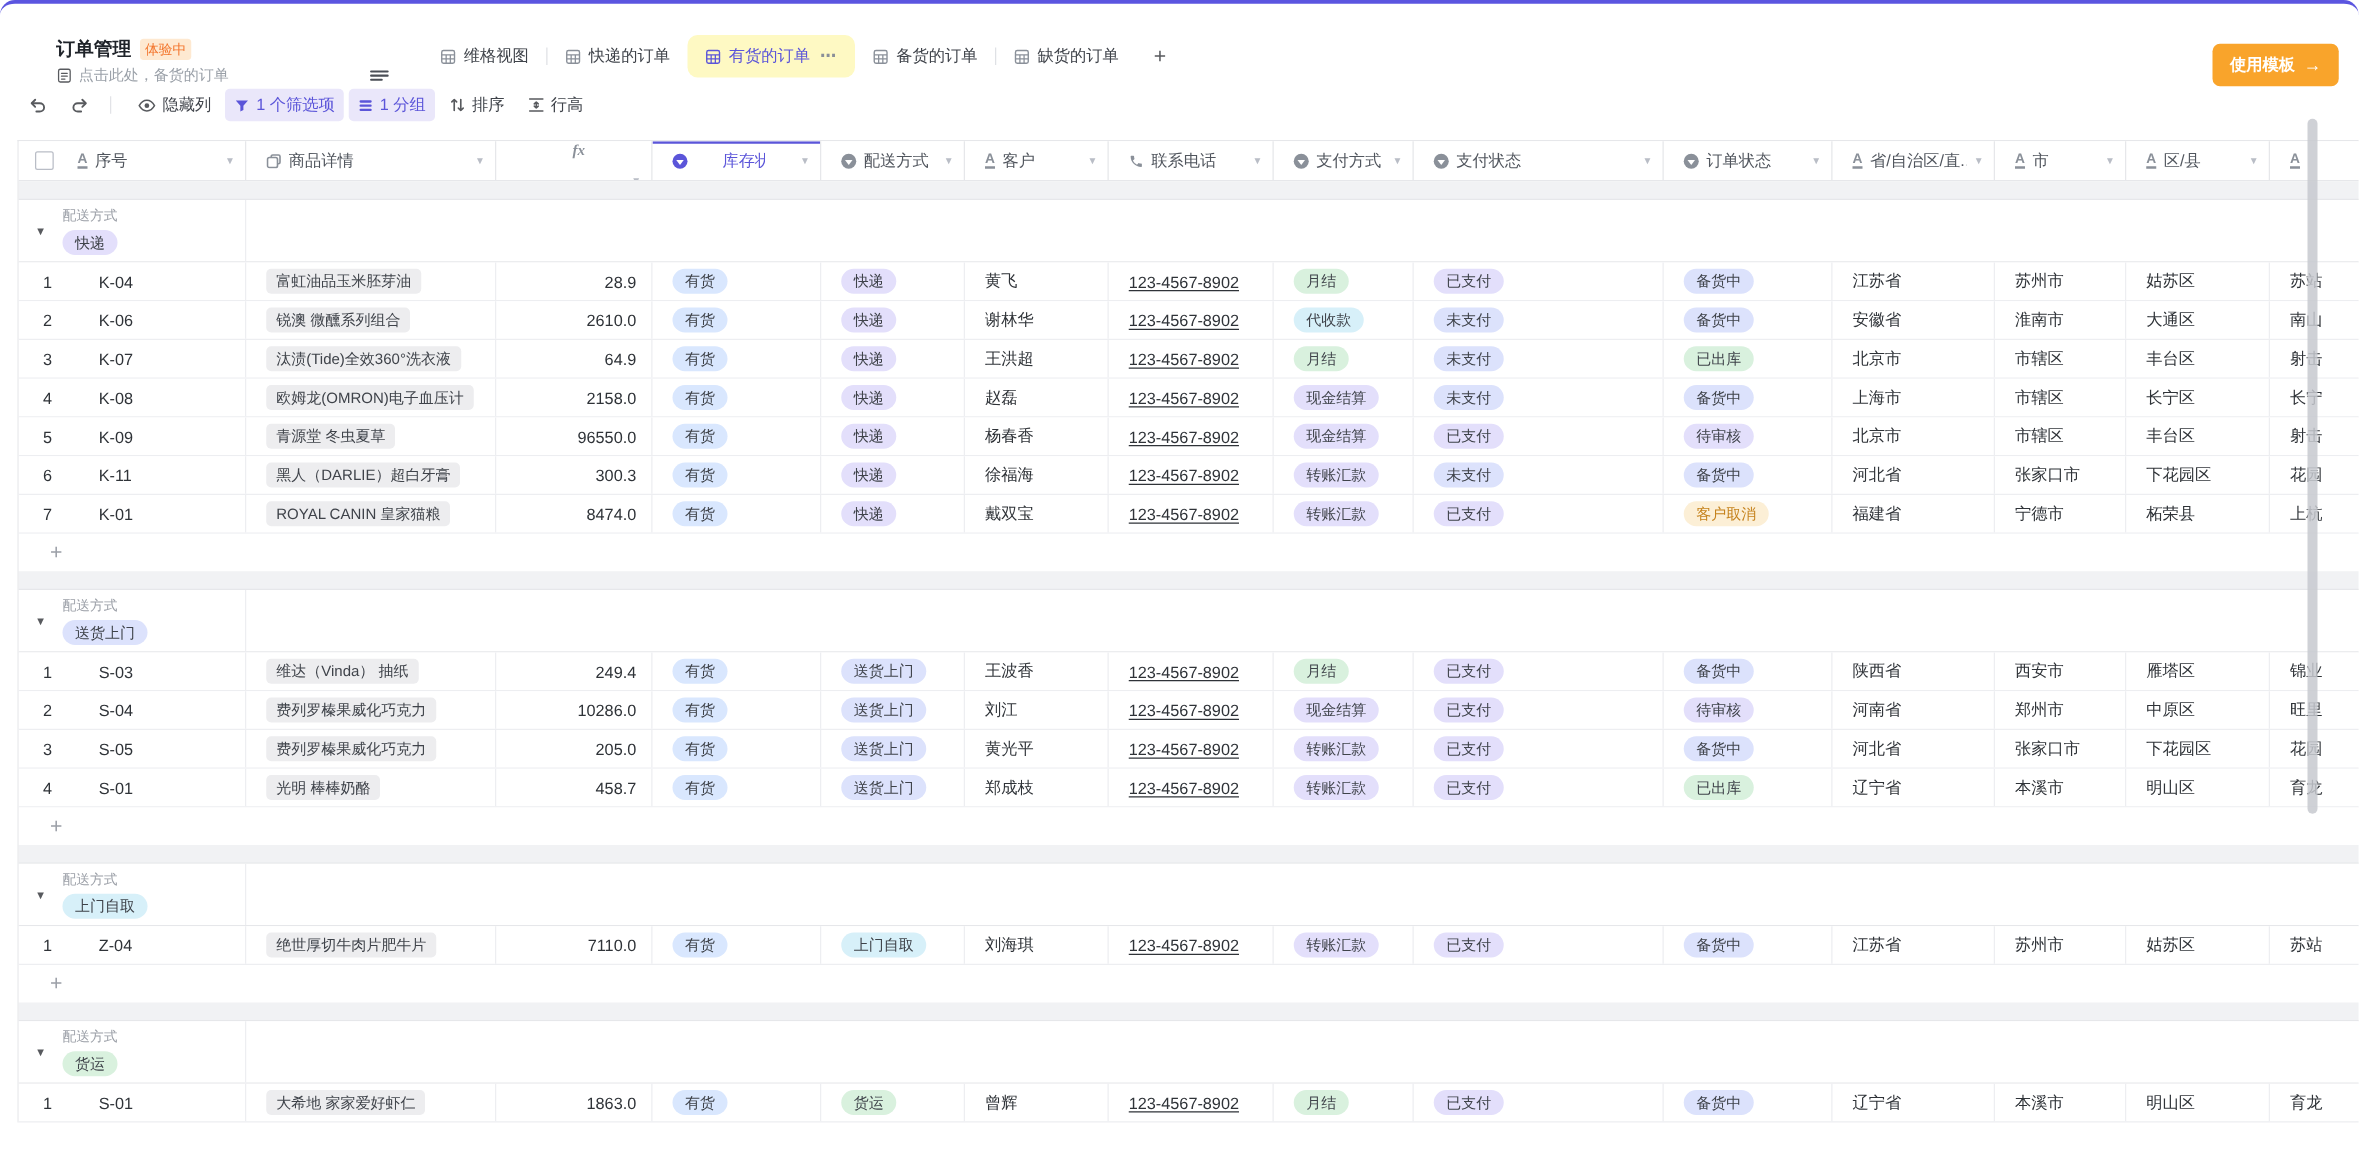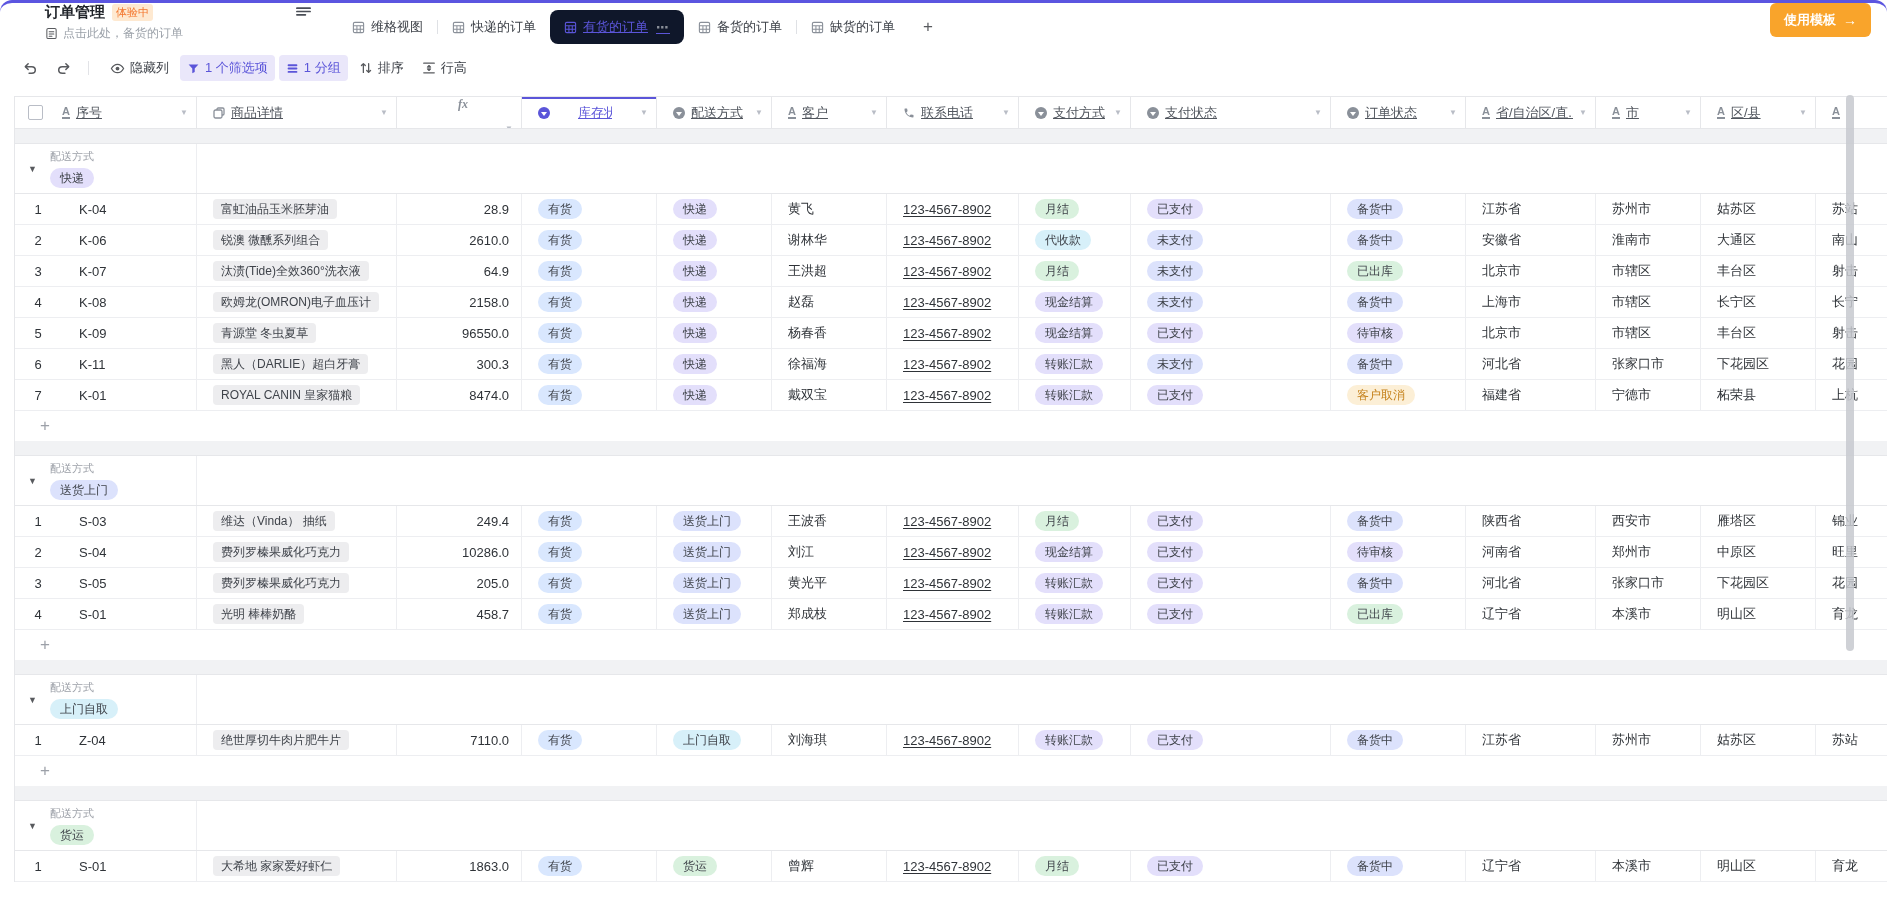--- a/index.html
+++ b/index.html
@@ -4,31 +4,31 @@
 <style>
   html,body{margin:0;padding:0;}
   body{width:1887px;height:923px;overflow:hidden;background:#fff;
        font-family:"Liberation Sans","DejaVu Sans",sans-serif;
        -webkit-font-smoothing:antialiased;}
   :root{--accent:#5B55D9;--border:#E6E7EA;--border-light:#EDEEF1;}
   .page{position:relative;width:1887px;height:923px;box-sizing:border-box;
         border-top:3px solid #5B55E0;border-radius:12px 12px 0 0;overflow:hidden;background:#fff;}
 
   
-  .topbar{display:flex;align-items:flex-start;height:50px;padding:0 16px 0 45px;}
+  .topbar{display:flex;align-items:flex-end;height:50px;padding:0 16px 0 45px;margin-top:16px;}
   .title-block{display:flex;flex-direction:column;justify-content:center;gap:3px;min-width:200px;}
   .title-row{display:flex;align-items:center;gap:7px;}
   .title{font-size:15px;font-weight:bold;color:#1F2329;}
   .badge{font-size:11px;color:#F3752C;background:#FEE9D1;border-radius:3px;padding:1px 4px;}
   .subtitle{display:flex;align-items:center;gap:5px;font-size:12px;color:#9AA0A8;}
   .hamburger{margin-left:50px;color:#4A4E56;display:flex;cursor:pointer;}
   .tabs{display:flex;align-items:center;margin-left:26px;}
   .tab{display:flex;align-items:center;gap:6px;font-size:13px;color:#3F434A;padding:0 14px;height:48px;cursor:pointer;white-space:nowrap;}
   .tab .gi{color:#8A9099;display:flex;}
-  .tab.active{background:#0f172a;border-radius:8px;height:34px;color:var(--accent);text-decoration:underline;}
+  .tab.active{background:#fef9c3;border-radius:8px;height:34px;color:var(--accent);}
   .tab.active .gi{color:var(--accent);}
   .tab-more{color:#8A8F98;margin-left:2px;letter-spacing:1px;font-weight:bold;}
   .tab-divider{width:1px;height:14px;background:#DFE1E5;}
   .tab-add{font-size:17px;color:#585A5E;padding:0 14px;cursor:pointer;}
   .use-template{margin-left:auto;display:flex;align-items:center;gap:7px;background:#F9A42B;color:#fff;
                 font-size:13px;font-weight:bold;border:none;border-radius:6px;padding:8px 14px;cursor:pointer;
                 font-family:inherit;}
   .use-template .arrow{font-size:14px;line-height:1;}
 
   
@@ -45,21 +45,21 @@
   .hcell{position:relative;box-sizing:border-box;display:flex;align-items:center;gap:6px;
          border-right:1px solid var(--border);padding:0 8px 0 16px;font-size:13px;color:#51565E;
          white-space:nowrap;overflow:hidden;cursor:pointer;}
   .hcell.first{padding-left:13px;}
   .cb{width:13px;height:13px;border:1px solid #B9BDC6;border-radius:2px;background:#fff;margin-right:13px;flex:none;cursor:pointer;}
   .fi{color:#8A9099;display:flex;align-items:center;flex:none;}
   .fi-text{font-size:11px;font-weight:bold;border-bottom:2px solid #8A9099;line-height:10px;padding-bottom:1px;}
   .fi-fx{font-style:italic;font-family:"Liberation Serif","DejaVu Serif",serif;font-size:12px;font-weight:bold;}
   .fi-sel{width:12px;height:12px;border-radius:50%;background:#8A9099;position:relative;}
   .fi-sel::after{content:"";position:absolute;left:3px;top:5px;border-left:3px solid transparent;border-right:3px solid transparent;border-top:4px solid #fff;}
-  .hlabel{overflow:hidden;text-overflow:clip;text-decoration:underline;}
+  .hlabel{overflow:hidden;text-overflow:clip;}
   .hcaret{margin-left:auto;font-size:8px;color:#B9BDC6;flex:none;}
   .hcell.sel{color:var(--accent);gap:28px;}
   .hcell.sel .fi{color:var(--accent);}
   .hcell.sel .fi-sel{background:var(--accent);}
   .hcell.sel::before{content:"";position:absolute;top:0;left:0;right:0;height:2px;background:var(--accent);}
 
   .gsep{height:14px;background:#F1F2F4;border-bottom:1px solid var(--border);}
   .grow-header{display:flex;height:49px;border-bottom:1px solid var(--border);background:#fff;}
   .gh-first{box-sizing:border-box;display:flex;align-items:center;border-right:1px solid var(--border-light);padding-left:13px;}
   .gh-caret{font-size:9px;color:#585A5E;width:22px;cursor:pointer;flex:none;}

